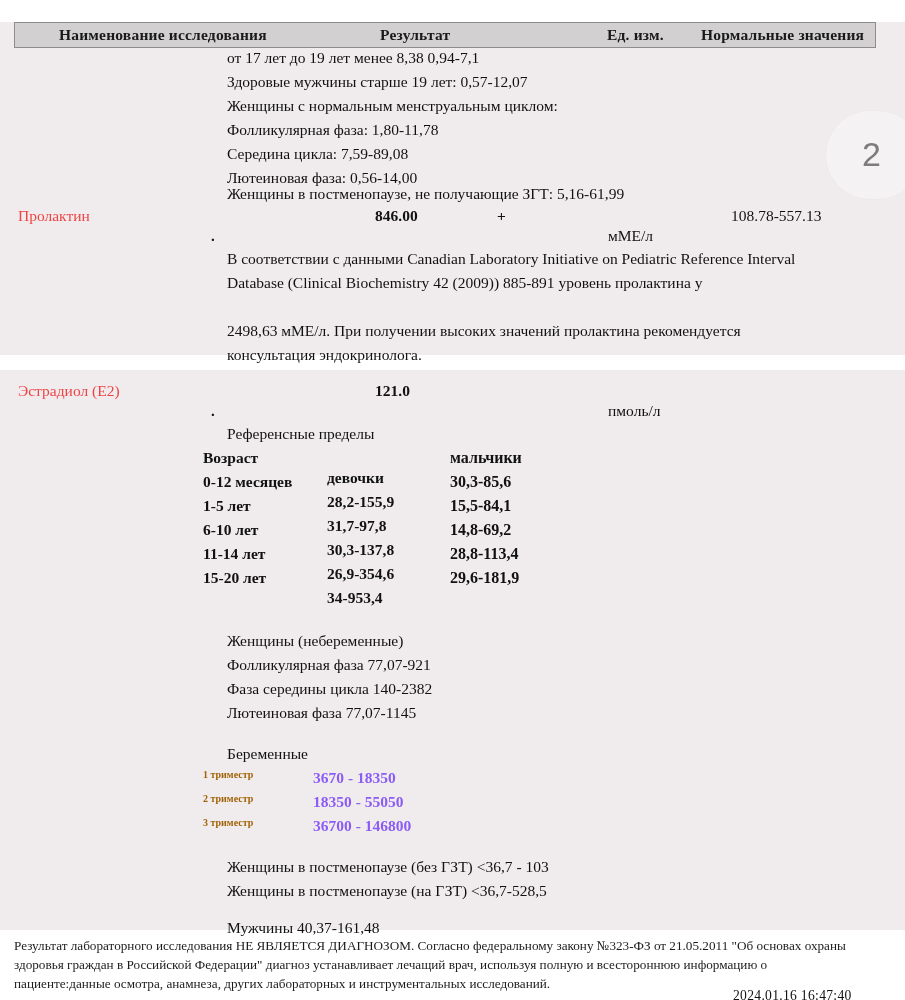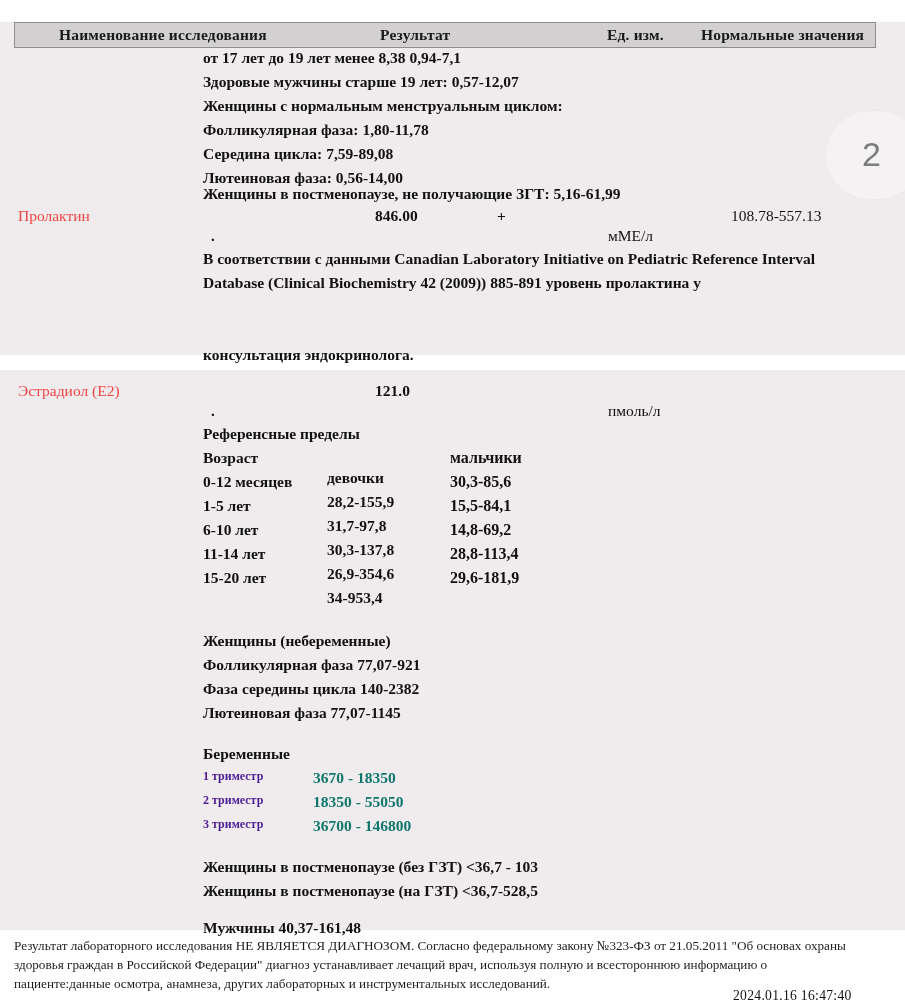--- a/index.html
+++ b/index.html
@@ -59,21 +59,21 @@
   .th-unit   { left: 592px; }
   .th-norm   { left: 686px; }
 
   
   .row {
     position: absolute;
     white-space: nowrap;
     color: #111111;
     font-size: 15.5px;
   }
-  .b { font-weight: bold; }
+  .b { font-weight: normal; margin-left: 24px; }
   .analyte {
     position: absolute;
     left: 18px;
     font-size: 15.5px;
     color: #ef4444;
     white-space: nowrap;
   }
   .ind-col  { left: 203px; }
 
   
@@ -88,22 +88,22 @@
     font-weight: bold;
     font-size: 15px;
     color: #111;
   }
 
   
   .ref-c1 { position: absolute; left: 203px; font-weight: bold; font-size: 15.5px; color:#111; white-space: nowrap;}
   .ref-c2 { position: absolute; left: 327px; font-weight: bold; font-size: 15.5px; color:#111; white-space: nowrap; margin-top: 20px;}
   .ref-c3 { position: absolute; left: 450px; font-weight: bold; font-size: 16px; color:#111; white-space: nowrap;}
 
-  .tri-c1 { position: absolute; left: 203px; font-weight: bold; font-size: 12px; color:#4c1d95; white-space: nowrap;}
-  .tri-c2 { position: absolute; left: 313px; font-weight: bold; font-size: 15.5px; color:#0f766e; white-space: nowrap;}
+  .tri-c1 { position: absolute; left: 203px; font-weight: bold; font-size: 10px; color:#a16207; white-space: nowrap;}
+  .tri-c2 { position: absolute; left: 313px; font-weight: bold; font-size: 15.5px; color:#8b5cf6; white-space: nowrap;}
 
   
   #page-badge {
     position: absolute;
     left: 826px;
     top: 111px;
     width: 96px;
     height: 88px;
     background: #f4f2f3;
     border-radius: 44px;
@@ -171,20 +171,21 @@
   <div class="analyte" style="top:207px">Пролактин</div>
   <div class="res-val" style="top:207px">846.00</div>
   <div class="res-flag" style="top:207px">+</div>
   <div class="res-unit" style="top:207px">мМЕ/л</div>
   <div class="res-norm" style="top:207px">108.78-557.13</div>
 
   <div class="dotmark" style="top:228px">.</div>
 
   <div class="row b ind-col" style="top:250px">В соответствии с данными Canadian Laboratory Initiative on Pediatric Reference Interval</div>
   <div class="row b ind-col" style="top:274px">Database (Clinical Biochemistry 42 (2009)) 885-891 уровень пролактина у</div>
+  <div class="row b ind-col" style="top:322px">2498,63 мМЕ/л. При получении высоких значений пролактина рекомендуется</div>
   <div class="row b ind-col" style="top:346px">консультация эндокринолога.</div>
 
   <div class="analyte" style="top:382px">Эстрадиол (Е2)</div>
   <div class="res-val" style="top:382px">121.0</div>
   <div class="res-unit" style="top:382px">пмоль/л</div>
 
   <div class="dotmark" style="top:403px">.</div>
 
   <div class="row b ind-col" style="top:425px">Референсные пределы</div>
 

